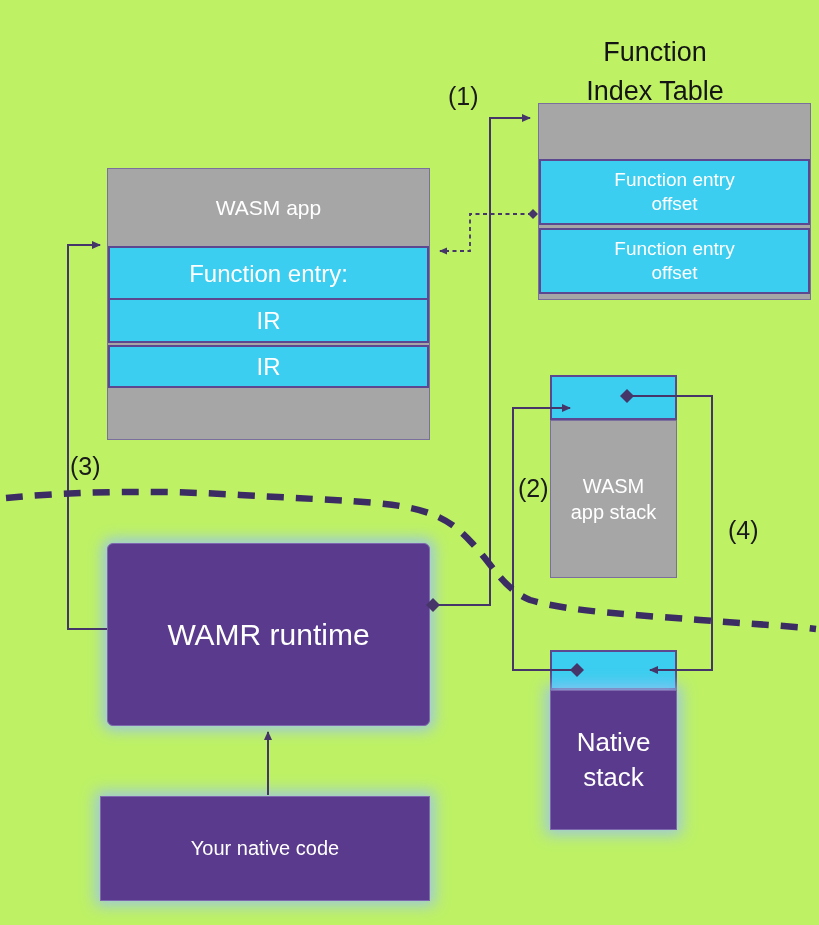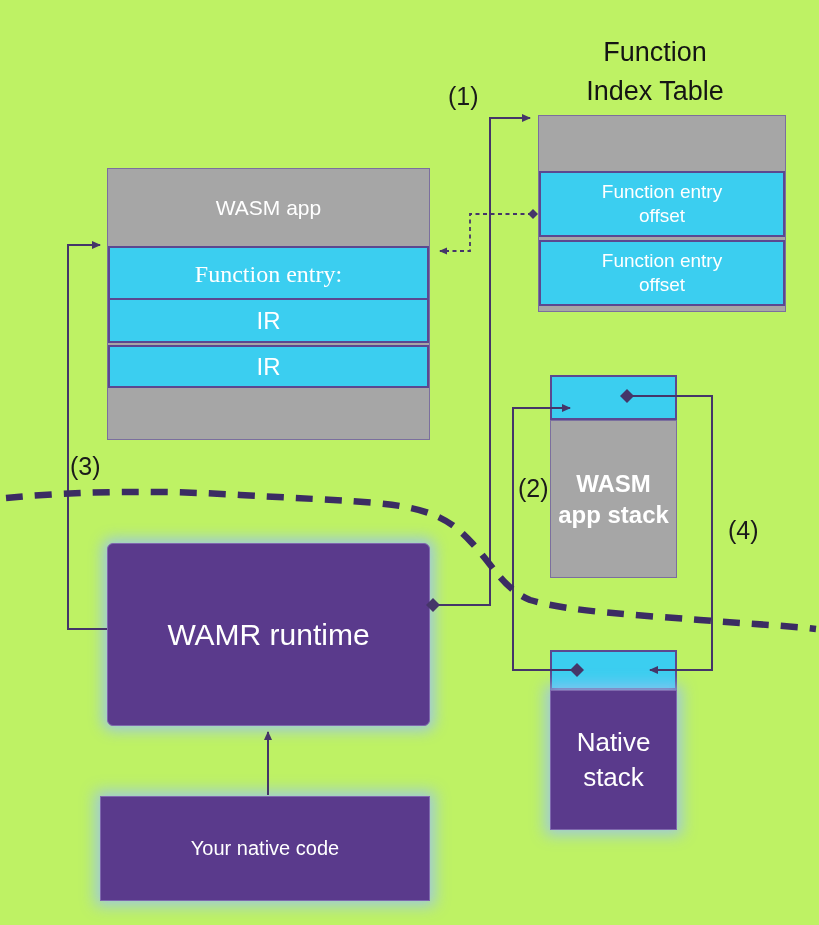--- a/index.html
+++ b/index.html
@@ -22,21 +22,21 @@
     background: #5a3a8c;
     border: 1px solid #7e68ad;
     box-shadow: 0 0 14px 5px rgba(152,194,240,0.85);
     color: #ffffff;
   }
 
   .fit-title  { font-size: 27px; color: #141414; line-height: 1.45; }
   .fit-entry  { font-size: 19px; line-height: 1.25; }
   .wasm-head  { font-size: 21px; color: #ffffff; }
   .wasm-row   { font-size: 24px; }
-  .stack-gray { color: #ffffff; font-size: 24px; line-height: 1.3; font-weight: bold; }
+  .stack-gray { color: #ffffff; font-size: 20px; line-height: 1.3; }
   .stack-nat  { font-size: 26px; line-height: 1.35; }
   .runtime-t  { font-size: 30px; }
   .native-t   { font-size: 20px; }
   .num-label  { font-size: 25px; color: #1a1a1a; position: absolute; z-index: 40; }
 
   #overlay {
     position: absolute;
     left: 0; top: 0;
     z-index: 30;
     pointer-events: none;
@@ -44,30 +44,30 @@
   .boxlayer { z-index: 10; }
 </style>
 </head>
 <body>
 
 <div id="canvas">
 
   <div class="abs center fit-title pre boxlayer" style="left:540px; top:30px; width:230px; height:84px;">Function
 Index Table</div>
 
-  <div class="abs gray-box boxlayer" style="left:538px; top:115px; width:248px; height:197px;">
+  <div class="abs gray-box boxlayer" style="left:538px; top:103px; width:273px; height:197px;">
     <div class="abs center cyan-row fit-entry pre" style="left:0; top:55px; width:100%; height:66px;">Function entry
 offset</div>
     <div class="abs center cyan-row fit-entry pre" style="left:0; top:124px; width:100%; height:66px;">Function entry
 offset</div>
   </div>
 
   <div class="abs gray-box boxlayer" style="left:107px; top:168px; width:323px; height:272px;">
     <div class="abs center wasm-head" style="left:0; top:0; width:100%; height:77px;">WASM app</div>
-    <div class="abs center cyan-row wasm-row" style="left:0; top:77px; width:100%; height:56px;font-family:Liberation Serif, serif;">Function entry:</div>
+    <div class="abs center cyan-row wasm-row" style="left:0; top:77px; width:100%; height:56px;">Function entry:</div>
     <div class="abs center cyan-row wasm-row" style="left:0; top:129px; width:100%; height:45px;">IR</div>
     <div class="abs center cyan-row wasm-row" style="left:0; top:176px; width:100%; height:43px;">IR</div>
   </div>
 
   <div class="abs boxlayer" style="left:550px; top:375px; width:127px; height:203px;">
     <div class="abs cyan-row" style="left:0; top:0; width:100%; height:45px;"></div>
     <div class="abs center gray-box stack-gray pre" style="left:0; top:45px; width:100%; height:158px;">WASM
 app stack</div>
   </div>
 

